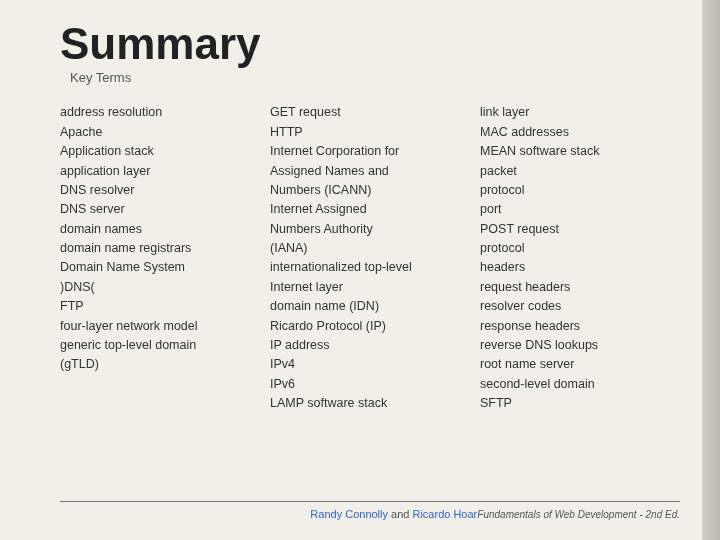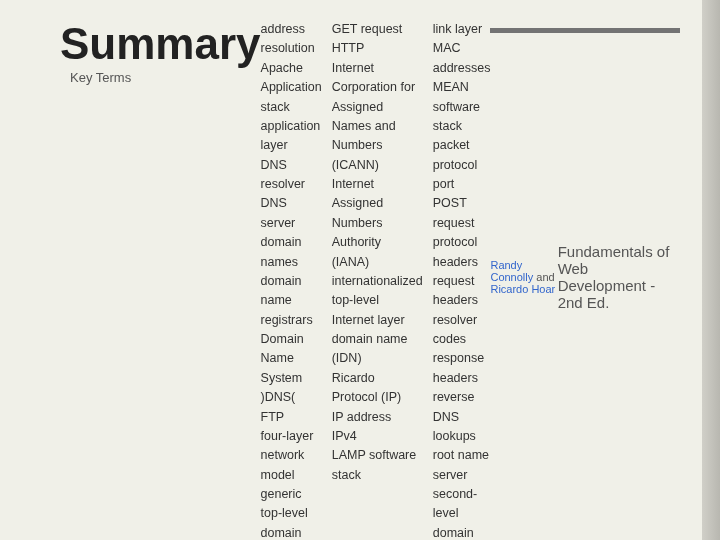--- a/index.html
+++ b/index.html
@@ -12,21 +12,21 @@
       overflow: hidden;
       position: relative;
     }
 
     .page-container {
       width: 720px;
       height: 540px;
       background-color: #f0f0e8;
       padding: 20px 40px 20px 60px;
       display: flex;
-      flex-direction: row;
+      flex-direction: column;
     }
 
     .header {
       margin-bottom: 18px;
     }
 
     .title {
       font-size: 44px;
       font-weight: bold;
       color: #222;
@@ -55,39 +55,41 @@
 
     .term-item {
       font-size: 12.5px;
       color: #333;
       line-height: 1.55;
       font-family: Arial, Helvetica, sans-serif;
     }
 
     .footer {
       display: flex;
-      justify-content: space-between;
+      justify-content: flex-end;
       align-items: center;
-      border-top: 5px solid #737373;
+      border-top: 1px solid #737373;
+      padding-top: 6px;
       margin-top: 8px;
     }
 
     .footer-left {
       font-size: 11px;
       color: #555;
     }
 
     .footer-left a {
       color: #3366cc;
       text-decoration: none;
     }
 
     .footer-right {
-      font-size: 15px;
+      font-size: 10px;
       color: #555;
+      font-style: italic;
     }
 
     .right-border {
       position: absolute;
       right: 0;
       top: 0;
       width: 18px;
       height: 540px;
       background: linear-gradient(to right, #d0cfc8, #b8b7b0);
     }
@@ -126,20 +128,21 @@
         <div class="term-item">Numbers (ICANN)</div>
         <div class="term-item">Internet Assigned</div>
         <div class="term-item">Numbers Authority</div>
         <div class="term-item">(IANA)</div>
         <div class="term-item">internationalized top-level</div>
         <div class="term-item">Internet layer</div>
         <div class="term-item">domain name (IDN)</div>
         <div class="term-item">Ricardo Protocol (IP)</div>
         <div class="term-item">IP address</div>
         <div class="term-item">IPv4</div>
+        <div class="term-item">IPv6</div>
         <div class="term-item">LAMP software stack</div>
       </div>
     <div class="column" id="col3-container">
         <div class="term-item">link layer</div>
         <div class="term-item">MAC addresses</div>
         <div class="term-item">MEAN software stack</div>
         <div class="term-item">packet</div>
         <div class="term-item">protocol</div>
         <div class="term-item">port</div>
         <div class="term-item">POST request</div>

